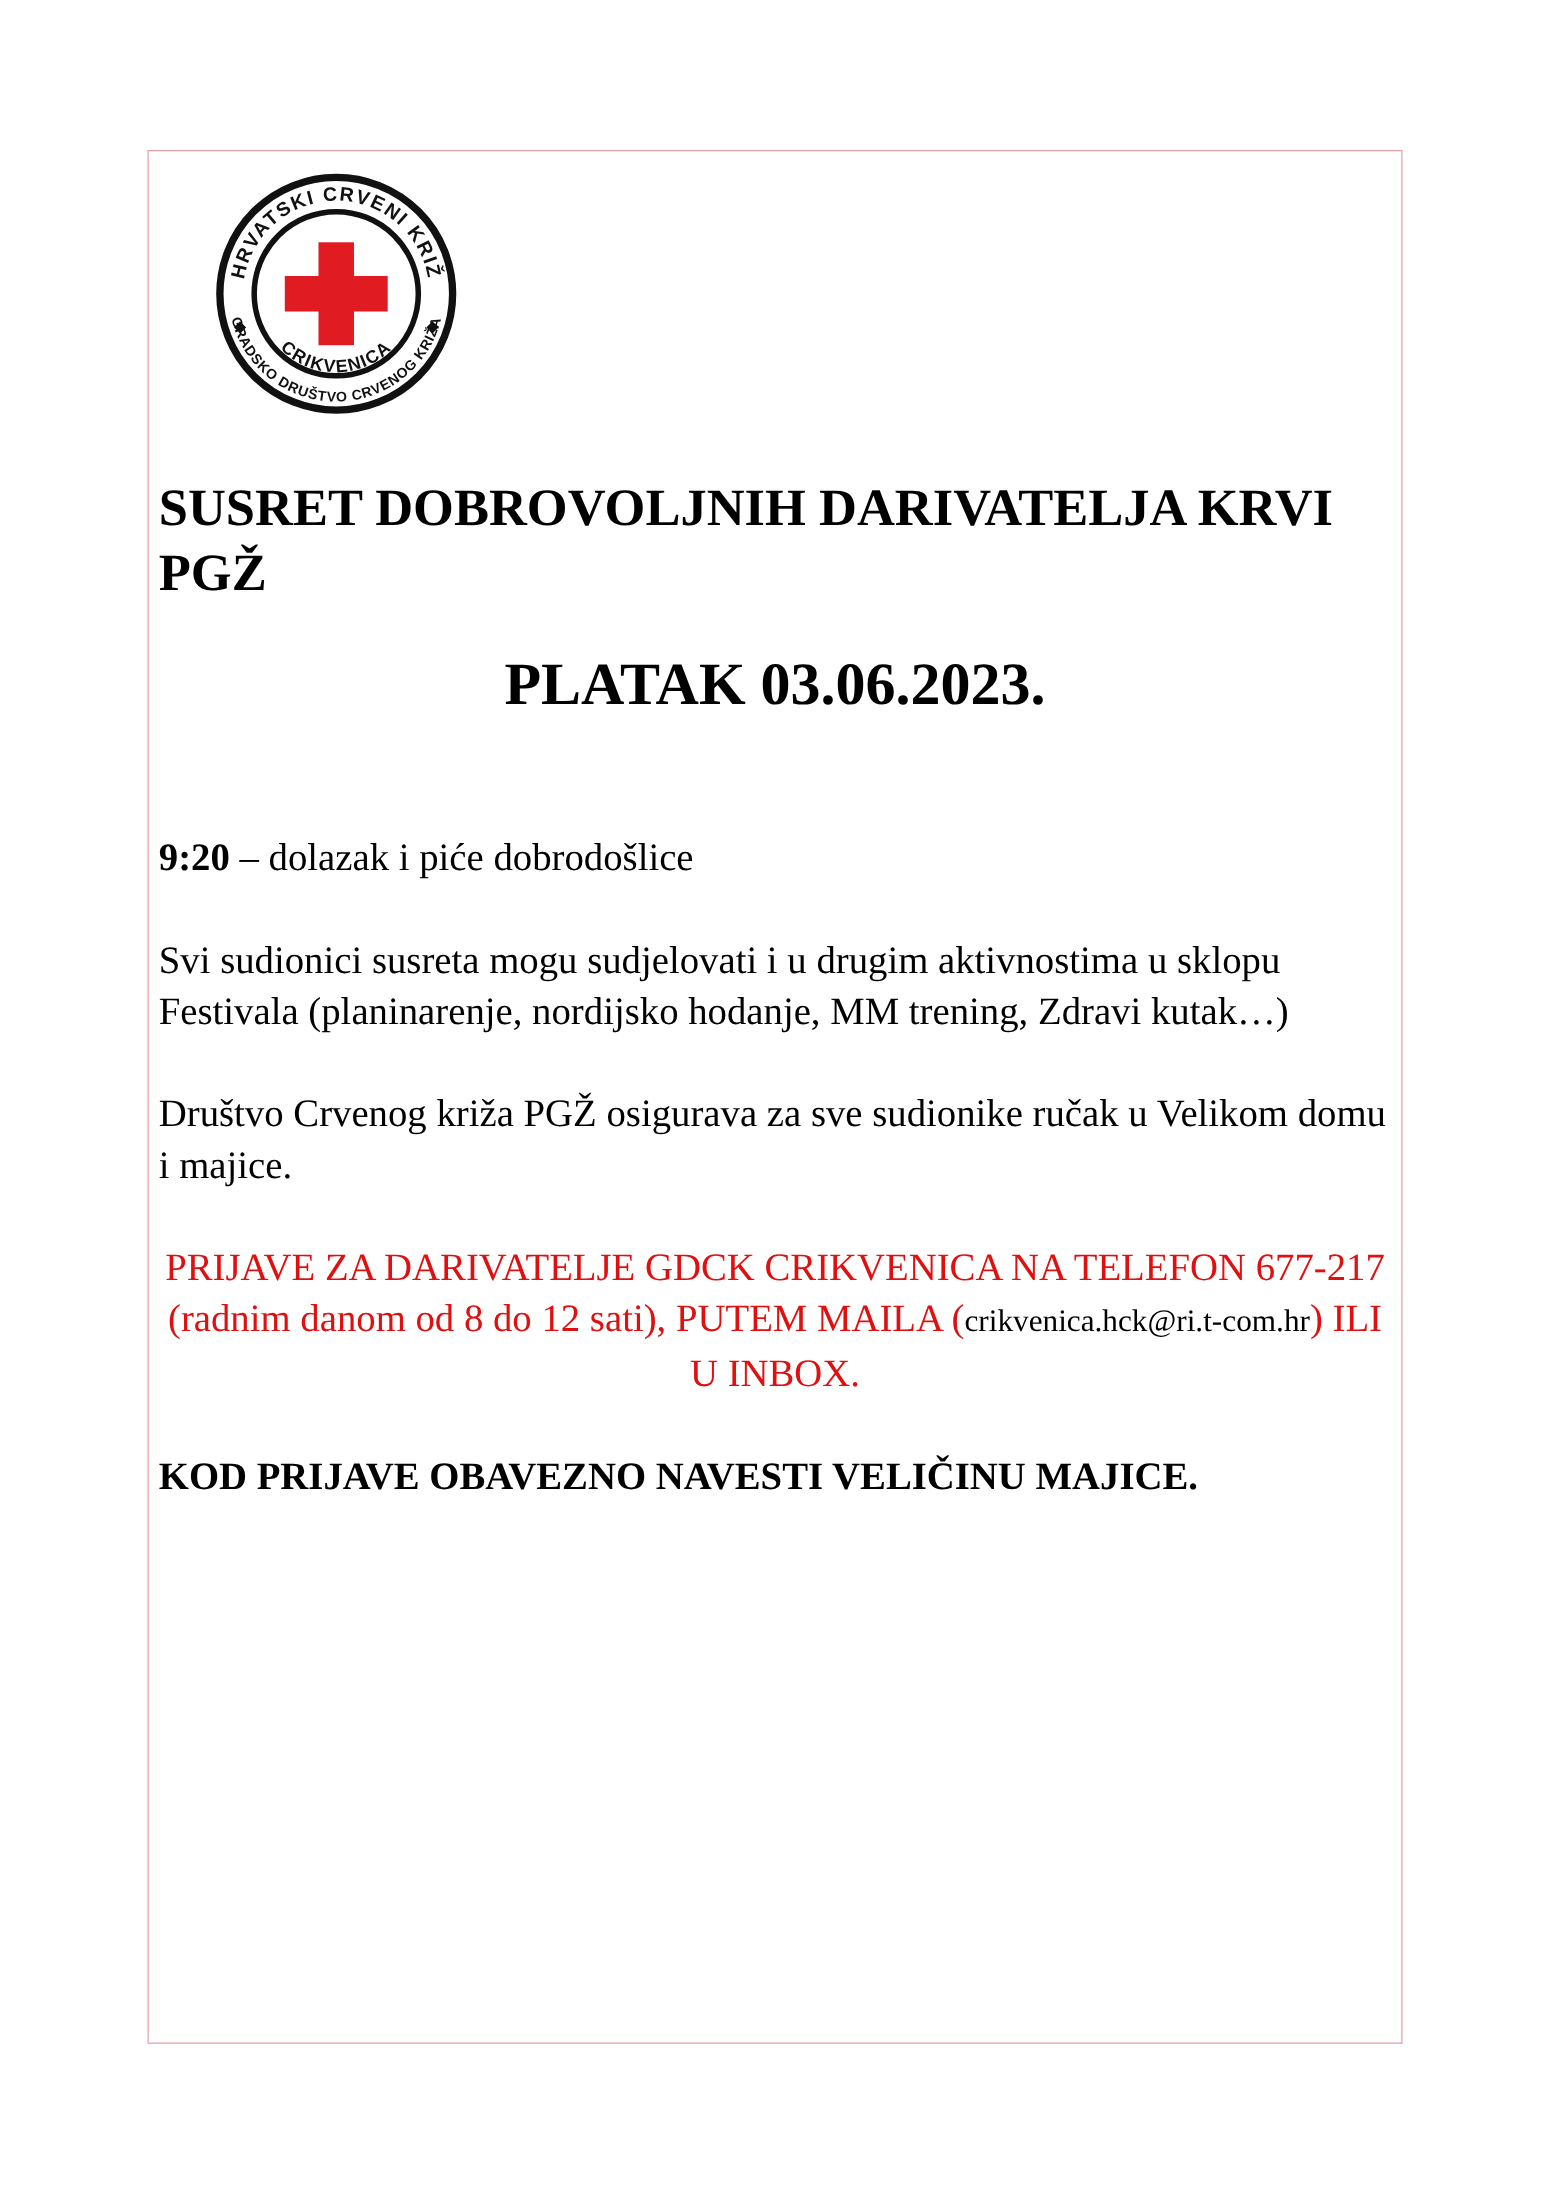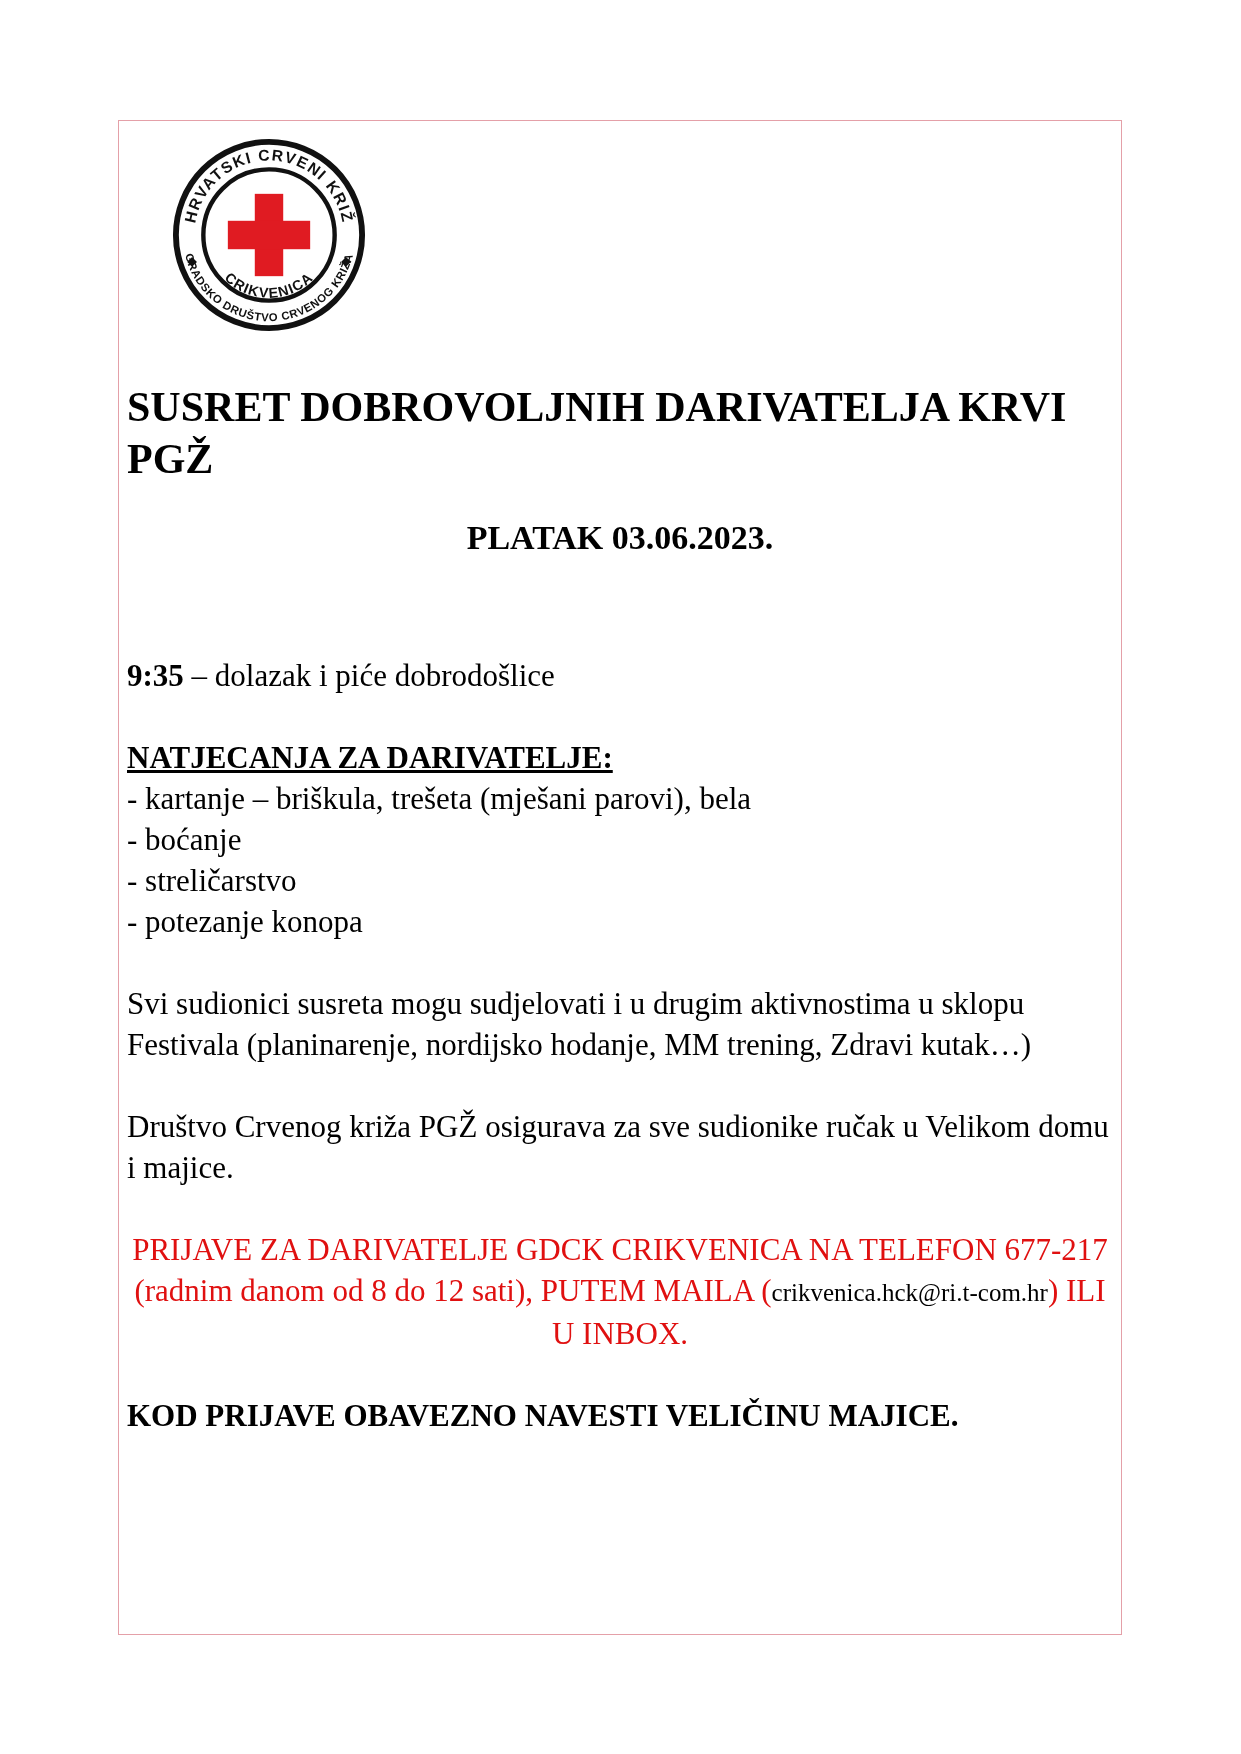--- a/index.html
+++ b/index.html
@@ -29,23 +29,23 @@
     margin:0 0 0 44px;
   }
   .title{
     margin:48px 0 0 0;
     font-size:42px;
     font-weight:bold;
     text-align:left;
     line-height:52px;
   }
   .subtitle{
-    margin-top:28px;
+    margin-top:38px;
     text-align:center;
-    font-size:34px;
+    font-size:48px;
     font-weight:bold;
     line-height:50px;
   }
   .body-text{
     font-size:31px;
     line-height:41px;
   }
   p{margin:0;}
   .schedule{margin-top:92px;}
   .block{margin-top:41px;}
@@ -100,29 +100,22 @@
       </text>
     </svg>
   </div>
 
   <h1 class="title">SUSRET DOBROVOLJNIH DARIVATELJA KRVI PGŽ</h1>
 
   <div class="subtitle">
     <div>PLATAK 03.06.2023.</div>
   </div>
 
-  <p class="body-text schedule"><span class="bold-par">9:35</span><span> – dolazak i piće dobrodošlice</span></p>
+  <p class="body-text schedule"><span class="bold-par">9:20</span><span> – dolazak i piće dobrodošlice</span></p>
 
-  <div class="body-text block">
-    <div class="comp-heading">NATJECANJA ZA DARIVATELJE:</div>
-    <div>- kartanje – briškula, trešeta (mješani parovi), bela</div>
-    <div>- boćanje</div>
-    <div>- streličarstvo</div>
-    <div>- potezanje konopa</div>
-  </div>
 
   <p class="body-text block">Svi sudionici susreta mogu sudjelovati i u drugim aktivnostima u sklopu Festivala (planinarenje, nordijsko hodanje, MM trening, Zdravi kutak…)</p>
 
   <p class="body-text block">Društvo Crvenog križa PGŽ osigurava za sve sudionike ručak u Velikom domu i majice.</p>
 
   <p class="body-text block red-par"><span>PRIJAVE ZA DARIVATELJE GDCK CRIKVENICA NA TELEFON </span><span class="nowrap">677-217</span><span> (radnim danom od 8 do 12 sati), PUTEM MAILA </span><span>(</span><span class="email">crikvenica.hck@ri.t-com.hr</span><span>)</span><span> ILI U INBOX.</span></p>
 
 
   <p class="body-text block bold-par">KOD PRIJAVE OBAVEZNO NAVESTI VELIČINU MAJICE.</p>
 

